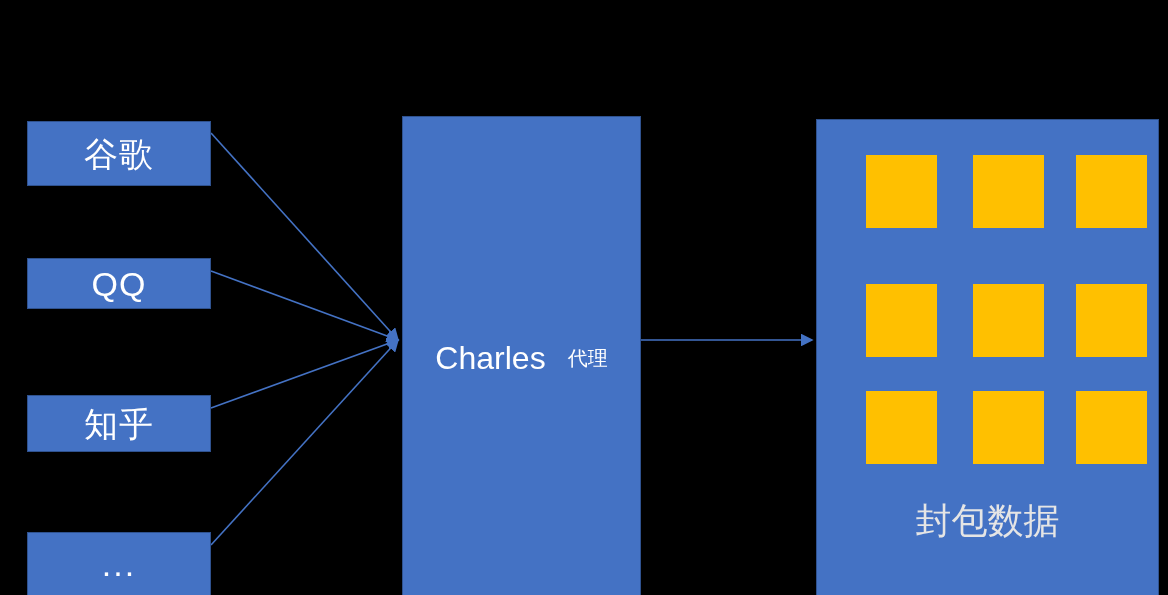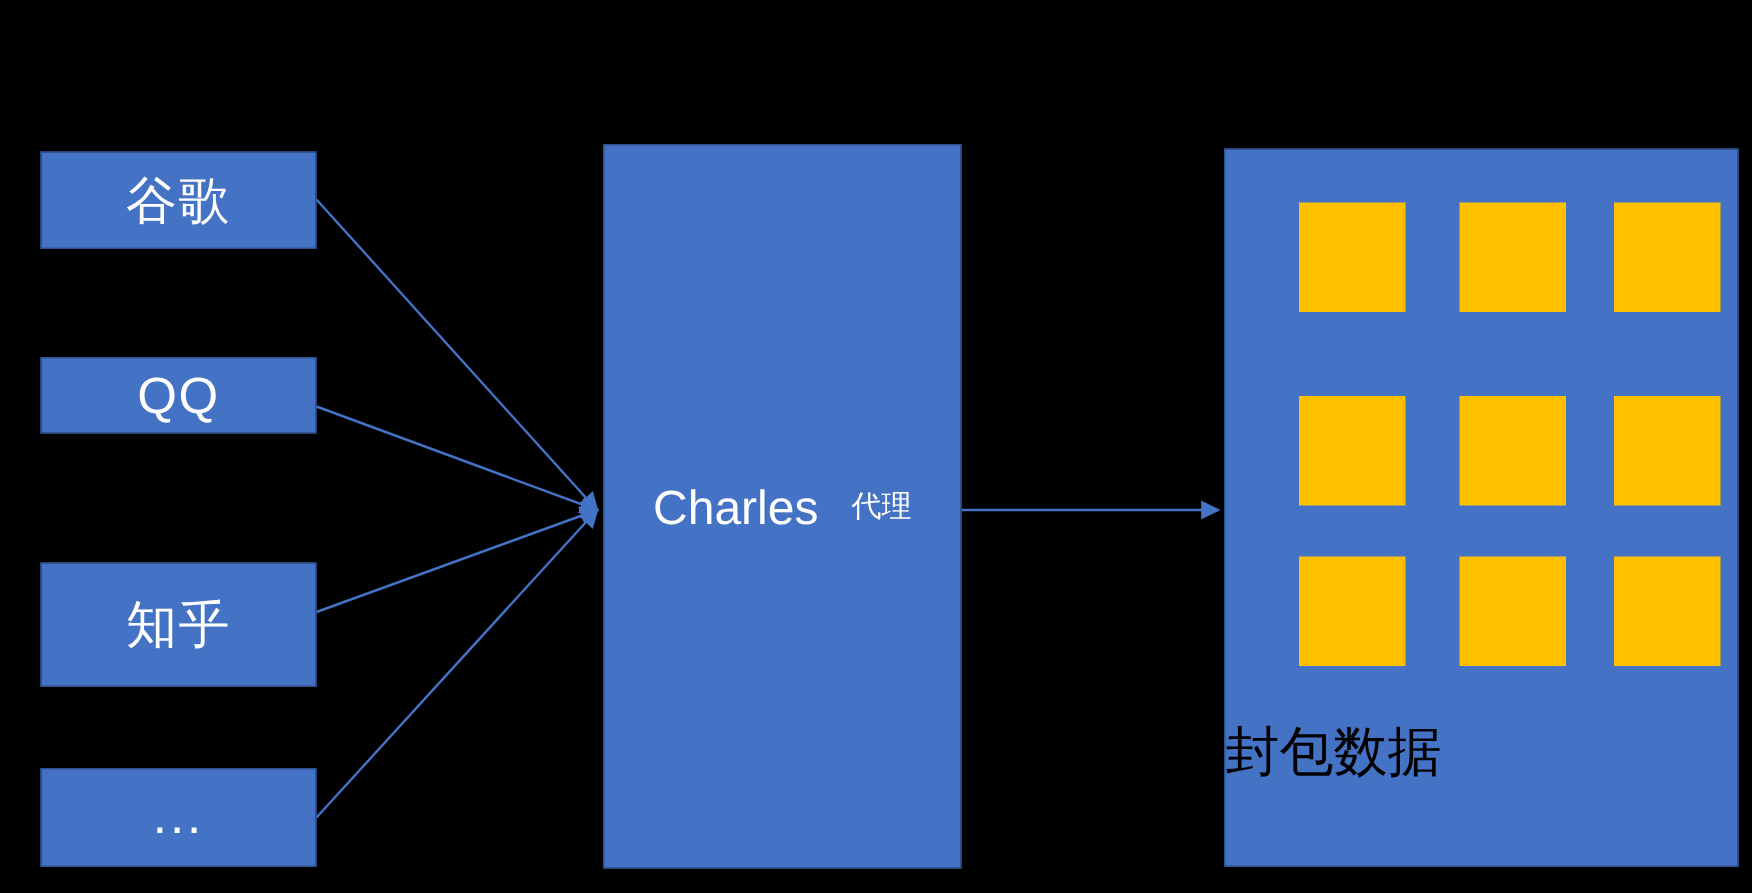--- a/index.html
+++ b/index.html
@@ -17,20 +17,21 @@
   }
   .node-box {
     position: absolute;
     background: #4472C4;
     border: 1px solid #2F528F;
     box-sizing: border-box;
     display: flex;
     align-items: center;
     justify-content: center;
     color: #FFFFFF;
+    margin-top: 20px;
   }
   .client-box {
     font-size: 34px;
     line-height: 1;
     letter-spacing: 1px;
   }
   .dots-label {
     font-size: 34px;
     letter-spacing: 2px;
     line-height: 0.4;
@@ -52,22 +53,22 @@
     display: block;
   }
   .packet-cell {
     position: absolute;
     background: #FFC000;
   }
   #packet-caption {
     position: absolute;
     left: 0;
     right: 0;
-    text-align: left;
-    color: #000000;
+    text-align: center;
+    color: #e5e5e5;
     font-size: 36px;
     line-height: 1;
   }
   #edges {
     position: absolute;
     left: 0;
     top: 0;
     width: 1168px;
     height: 595px;
     pointer-events: none;
@@ -94,21 +95,21 @@
   </svg>
 
   <div class="node-box client-box" style="left:27px; top:101px; width:184px; height:65px;">
     <span>谷歌</span>
   </div>
 
   <div class="node-box client-box" style="left:27px; top:238px; width:184px; height:51px;">
     <span>QQ</span>
   </div>
 
-  <div class="node-box client-box" style="left:27px; top:375px; width:184px; height:83px;">
+  <div class="node-box client-box" style="left:27px; top:375px; width:184px; height:57px;">
     <span>知乎</span>
   </div>
 
   <div class="node-box" style="left:27px; top:512px; width:184px; height:66px;">
     <span class="dots-label">...</span>
   </div>
 
   <div class="node-box" id="proxy-box" style="left:402px; top:96px; width:239px; height:483px;">
     <span class="proxy-line-1">Charles</span>
     <span class="proxy-line-2">代理</span>

